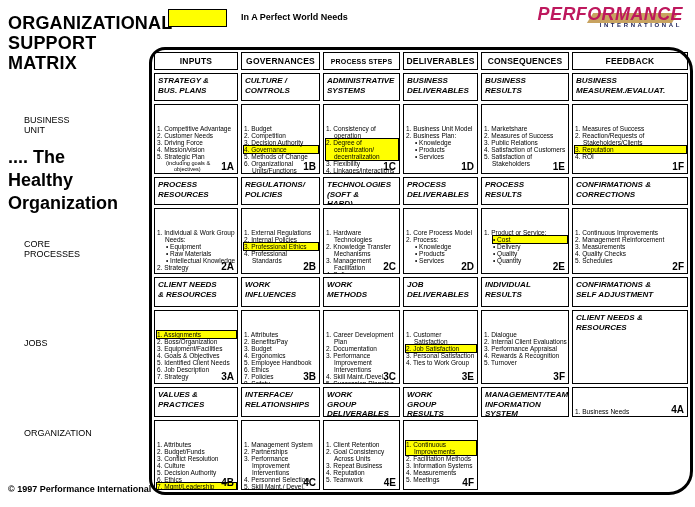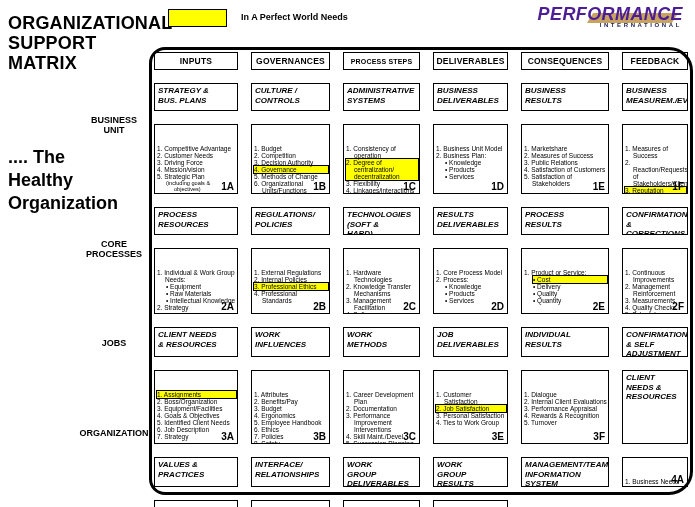--- a/index.html
+++ b/index.html
@@ -2,41 +2,41 @@
 <html style="--hl: #ffff00;"><head>
 <meta charset="utf-8">
 <style>
   html,body{margin:0;padding:0;background:#fff;}
   .canvas{position:relative;width:695px;height:507px;background:#fff;overflow:hidden;
           font-family:"Liberation Sans","DejaVu Sans",sans-serif;color:#000;}
 
   
   .title{position:absolute;left:8px;top:13px;font-size:18px;font-weight:bold;line-height:20px;letter-spacing:.2px;}
   .subtitle{position:absolute;left:8px;top:146px;font-size:18px;font-weight:bold;line-height:23px;}
-  .rlabel{position:absolute;left:44px;width:140px;text-align:center;font-weight:bold;font-size:9px;line-height:10px;}
+  .rlabel{position:absolute;left:24px;width:140px;font-weight:normal;font-size:9px;line-height:10px;}
   .rlabel-1{top:115px}.rlabel-2{top:239px}.rlabel-3{top:338px}.rlabel-4{top:428px}
   .copyright{position:absolute;left:8px;top:484px;font-weight:bold;font-size:9px;}
 
   
   .legend-swatch{position:absolute;left:168px;top:9px;width:57px;height:16px;background:var(--hl,#ff0);border:1px solid #000;}
   .legend-label{position:absolute;left:241px;top:12px;font-weight:bold;font-size:9px;}
 
   
   .logo{position:absolute;right:4px;top:4px;width:210px;height:28px;}
   .logo-swoosh{position:absolute;right:16px;top:9px;width:85px;height:10px;background:#c8a360;transform:skewX(-32deg);}
-  .logo-brand{position:absolute;right:8px;top:0;font-size:18px;font-weight:bold;font-style:italic;color:#4c1d95;letter-spacing:.4px;}
+  .logo-brand{position:absolute;right:8px;top:0;font-size:18px;font-weight:bold;font-style:italic;color:#be185d;letter-spacing:.4px;}
   .logo-sub{position:absolute;right:9px;top:18px;font-size:6px;font-weight:bold;letter-spacing:2.6px;color:#1b1f55;}
 
   
   .matrix{position:absolute;left:149px;top:47px;width:544px;height:448px;border:3px solid #000;
           border-radius:16px 24px 24px 16px;box-sizing:border-box;padding:2px;background:#fff;}
   .grid{display:grid;width:100%;height:100%;
         grid-template-columns:84px 79px 77px 75px 88px 1fr;
         grid-template-rows:18px 28px 70px 28px 66px 30px 74px 30px 70px;
-        gap:13px;}
+        gap:3px;}
   .hcell{border:1px solid #000;display:flex;align-items:center;justify-content:center;
          font-weight:bold;font-size:8.5px;letter-spacing:.2px;overflow:hidden;}
   .hsmall{font-size:7px;}
   .tcell{border:1px solid #000;font-style:italic;font-weight:bold;font-size:8px;line-height:9.5px;
          padding:2px 16px 0 3px;box-sizing:border-box;overflow:hidden;}
   .ccell{border:1px solid #000;position:relative;padding:20px 1px 0 2px;box-sizing:border-box;overflow:hidden;}
   .items{list-style:none;margin:0;padding:0;font-size:6.5px;line-height:7px;}
   .items li{padding-left:8px;text-indent:-8px;}
   .items li.b{margin-left:9px;}
   .items li.s{font-size:5.6px;line-height:6.2px;}
@@ -156,21 +156,21 @@
             <li>1. Measures of Success</li>
             <li>2. Reaction/Requests of Stakeholders/Clients</li>
             <li class="hl">3. Reputation</li>
             <li>4. ROI</li>
           </ul>
           <span class="cellid">1F</span>
         </div>
         <div class="tcell">PROCESS RESOURCES</div>
         <div class="tcell">REGULATIONS/ POLICIES</div>
         <div class="tcell">TECHNOLOGIES (SOFT &amp; HARD)</div>
-        <div class="tcell">RESULTS DELIVERABLES</div>
+        <div class="tcell">PROCESS DELIVERABLES</div>
         <div class="tcell">PROCESS RESULTS</div>
         <div class="tcell">CONFIRMATIONS &amp; CORRECTIONS</div>
         <div class="ccell">
           <ul class="items">
             <li>1. Individual &amp; Work Group Needs:</li>
             <li class="b ">• Equipment</li>
             <li class="b ">• Raw Materials</li>
             <li class="b ">• Intellectual Knowledge</li>
             <li>2. Strategy</li>
           </ul>
@@ -350,13 +350,14 @@
             <li>2. Facilitation Methods</li>
             <li>3. Information Systems</li>
             <li>4. Measurements</li>
             <li>5. Meetings</li>
           </ul>
           <span class="cellid">4F</span>
         </div>
       </div>
   </div>
 
+  <div class="copyright">© 1997 Performance International</div>
 </div>
 
 </body></html>

